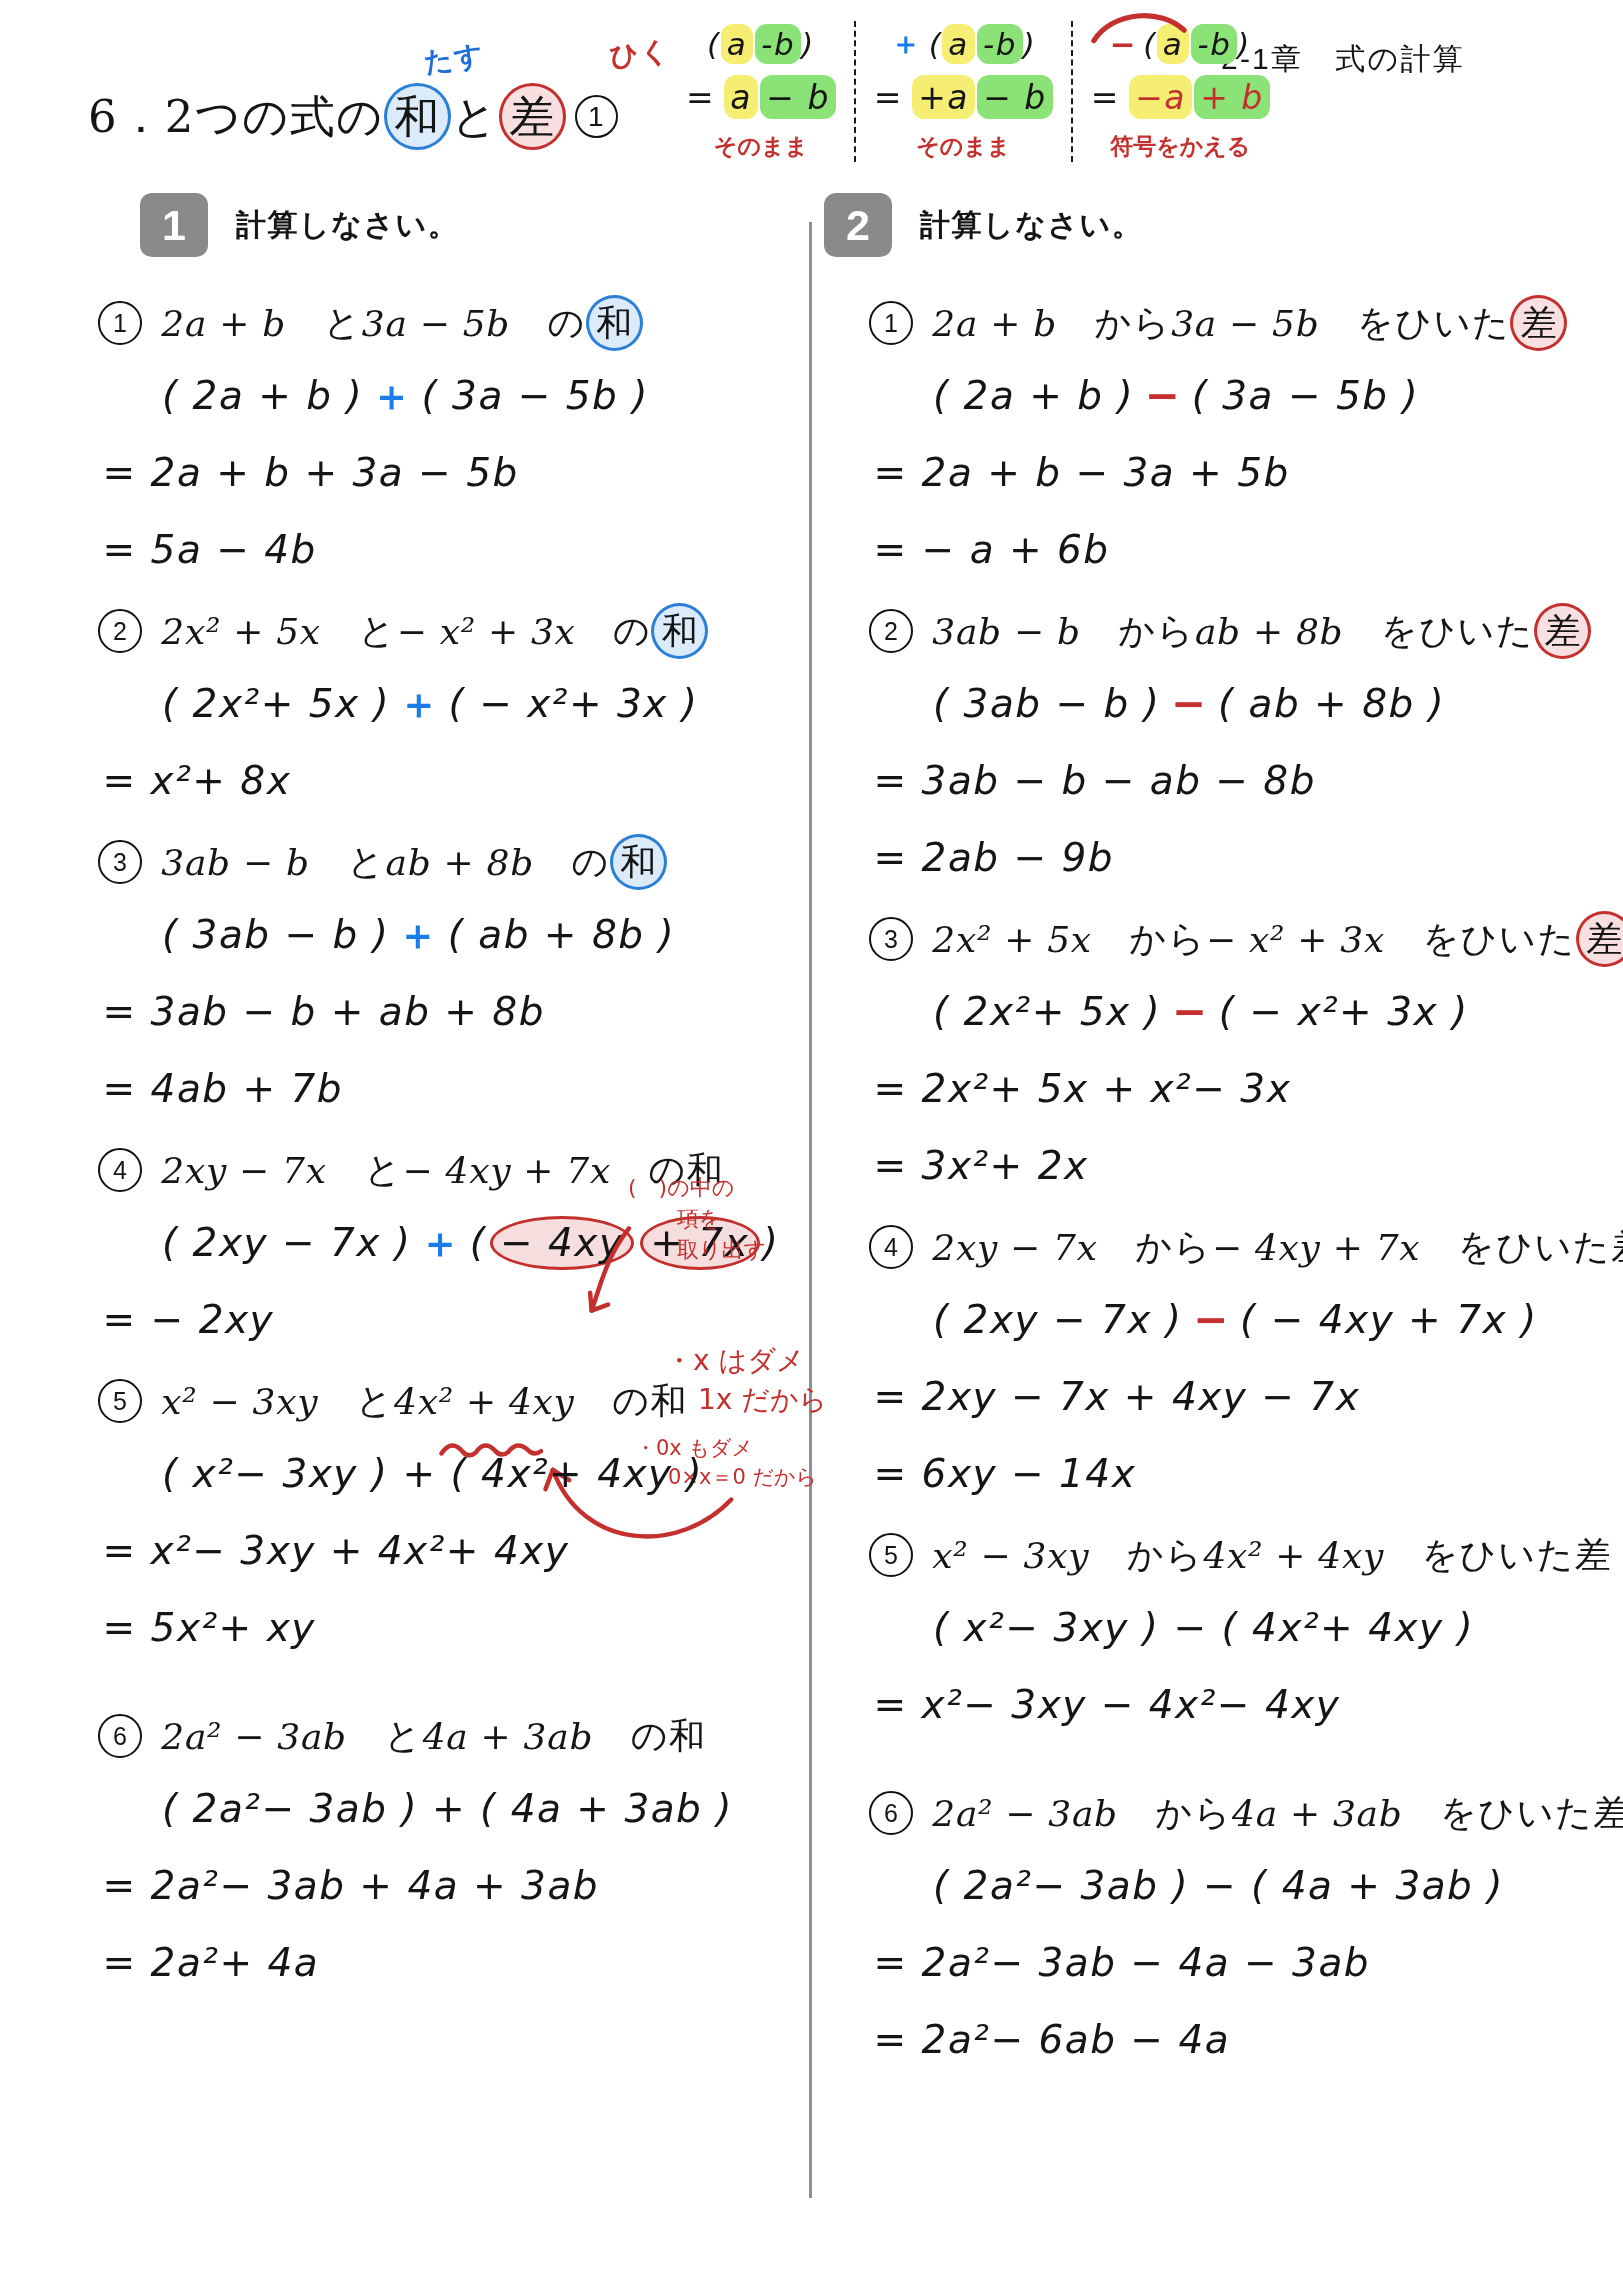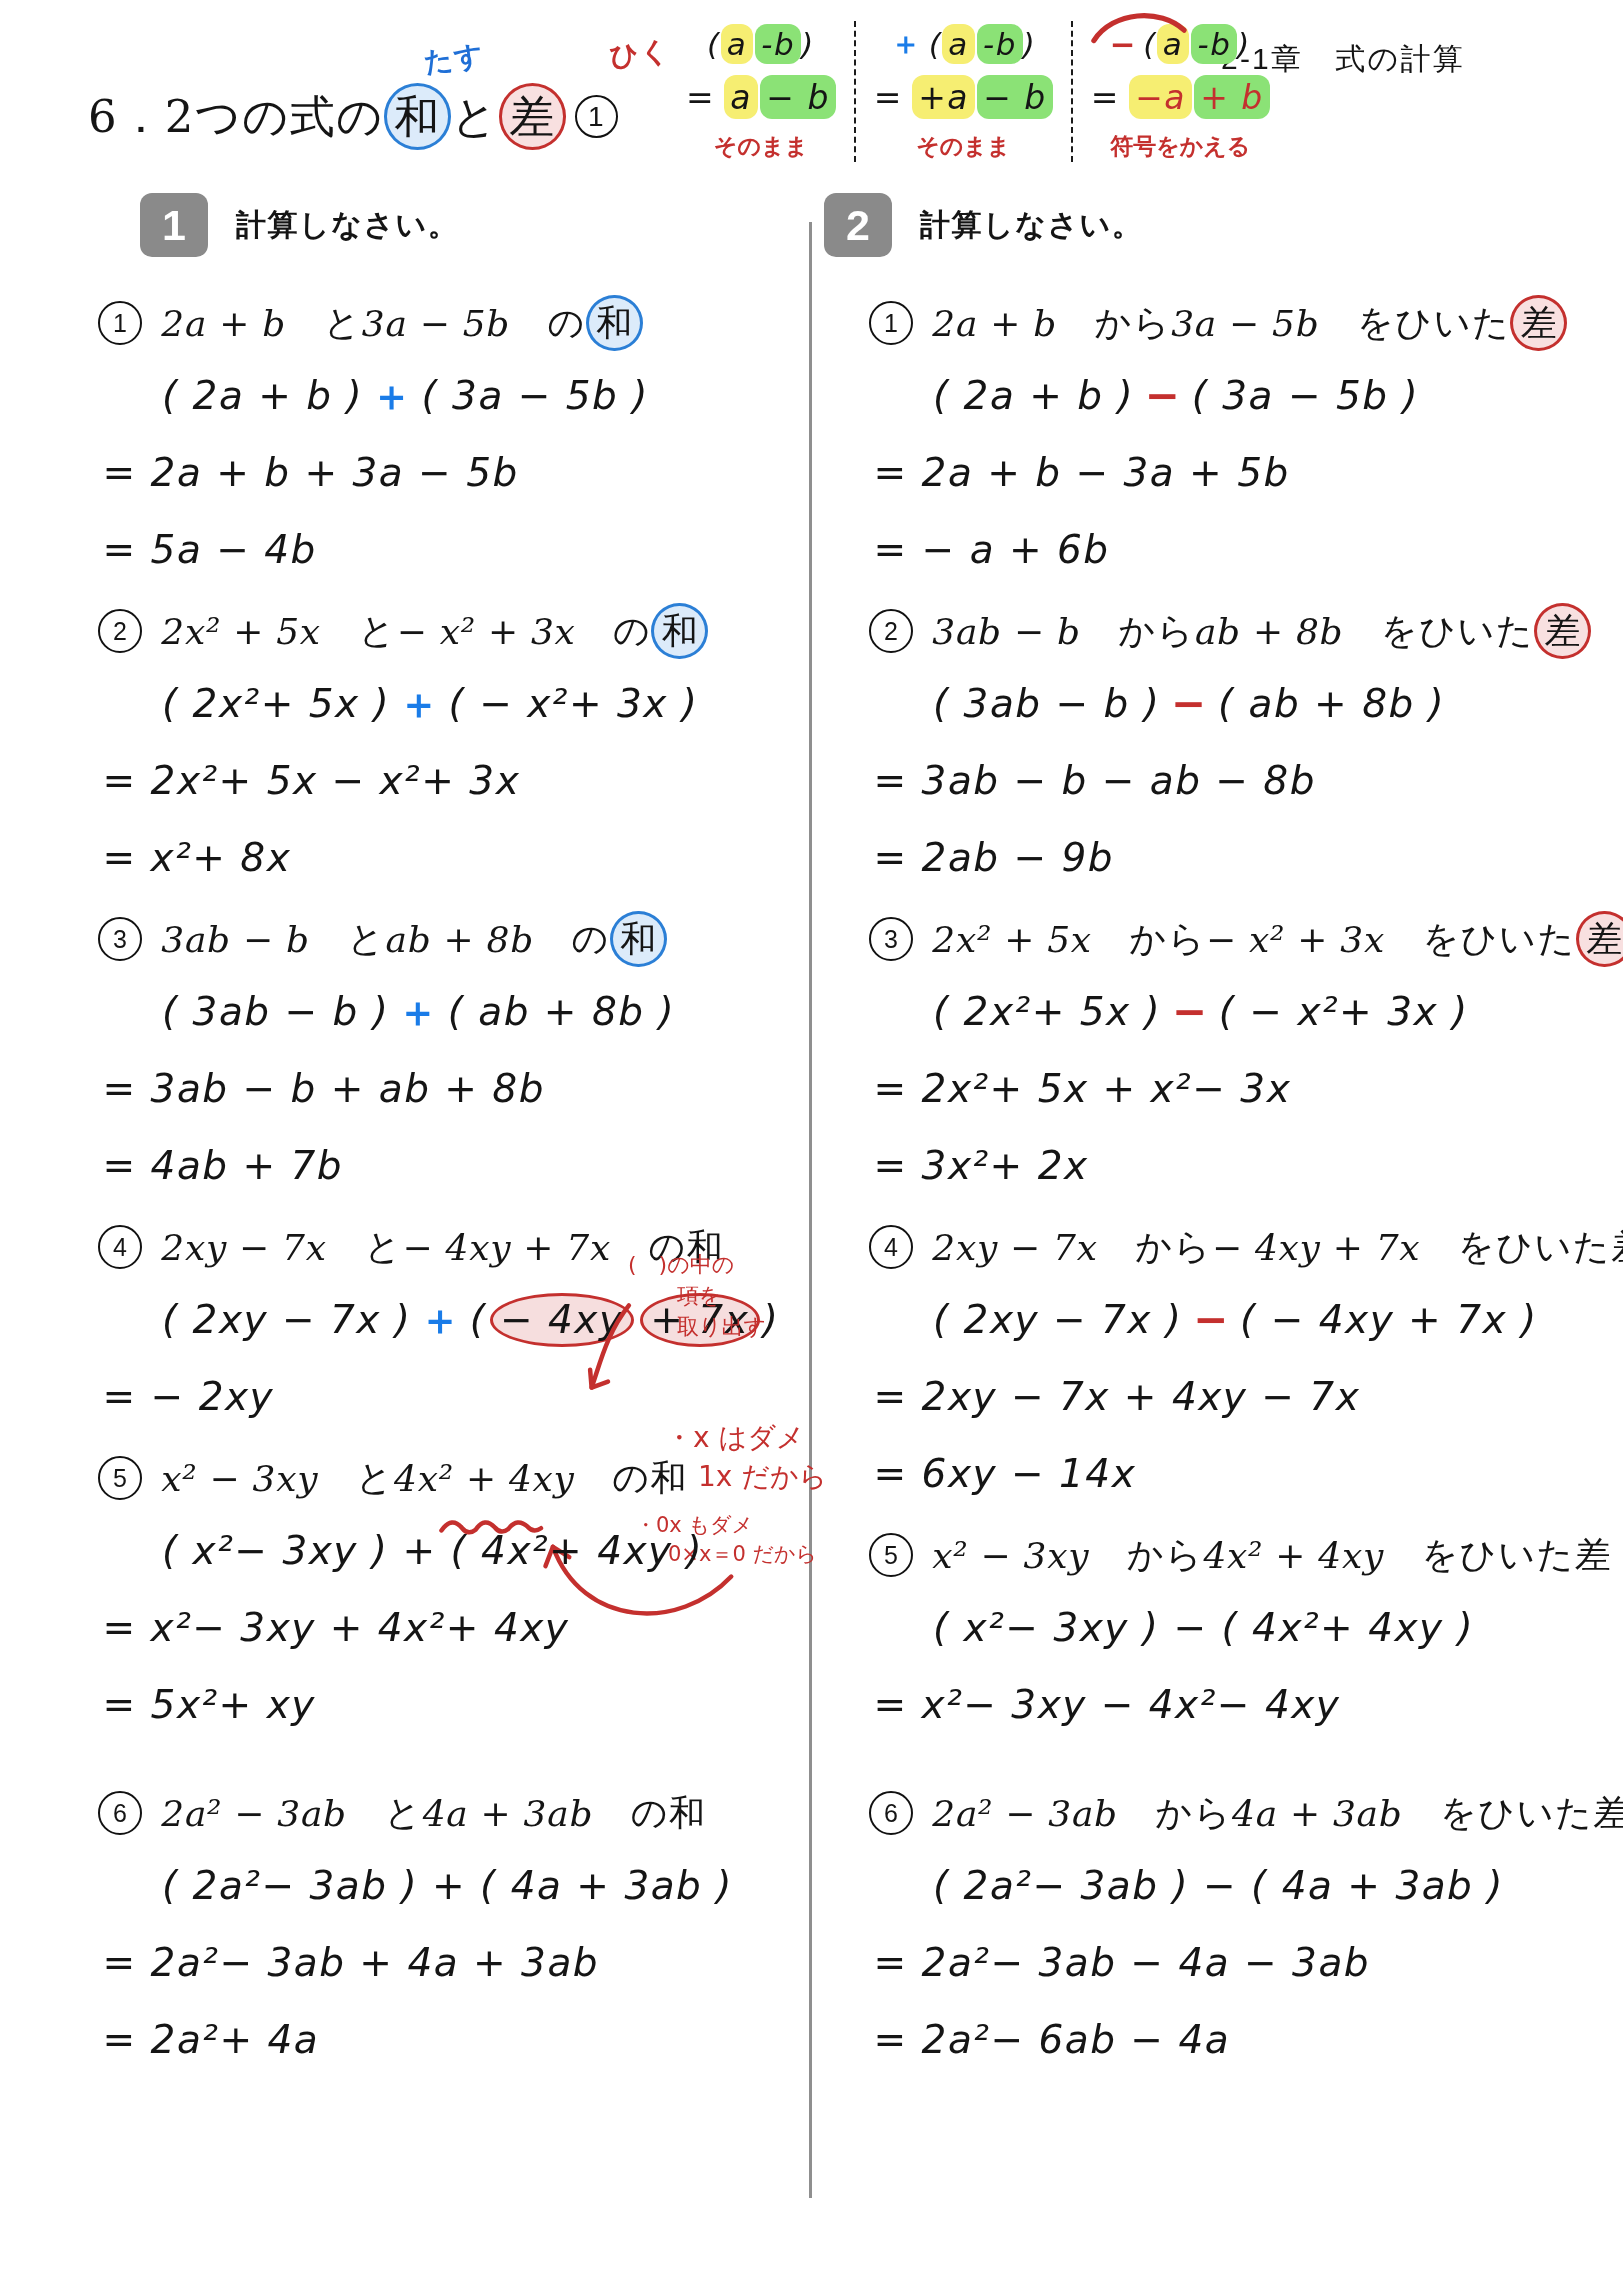--- a/index.html
+++ b/index.html
@@ -179,23 +179,20 @@
           <span class="pm">− x² + 3x</span>
           <span class="pj">　の</span>
           <span class="circ-wa">和</span>
         </div>
         <div class="wline ind1">
           <span class="hw">( 2x²+ 5x )</span>
           <span class="hw sign-plus">＋</span>
           <span class="hw">( − x²+ 3x )</span>
         </div>
         <div class="wline ind0">
-          <span class="hw">=  2x²+ 5x − x²+ 3x</span>
-        </div>
-        <div class="wline ind0">
           <span class="hw">=  x²+ 8x</span>
         </div>
       </div>
       <div class="problem">
         <div class="stmt">
           <span class="pnum">3</span>
           <span class="pm">3ab − b</span>
           <span class="pj">　と </span>
           <span class="pm">ab + 8b</span>
           <span class="pj">　の</span>

